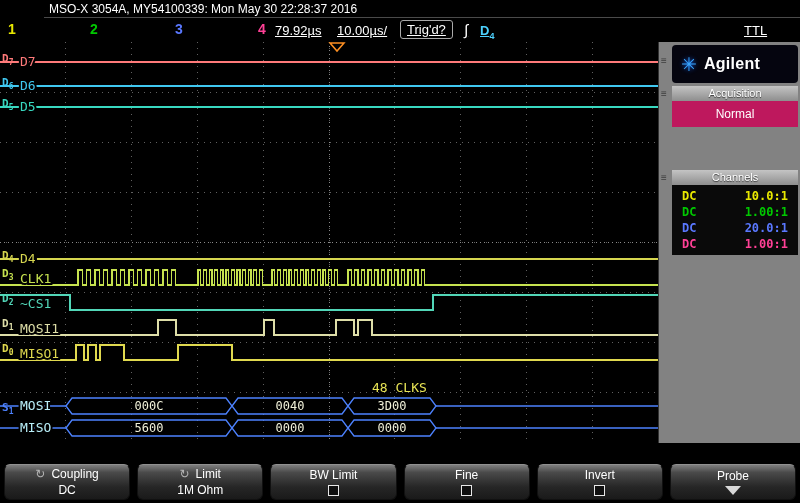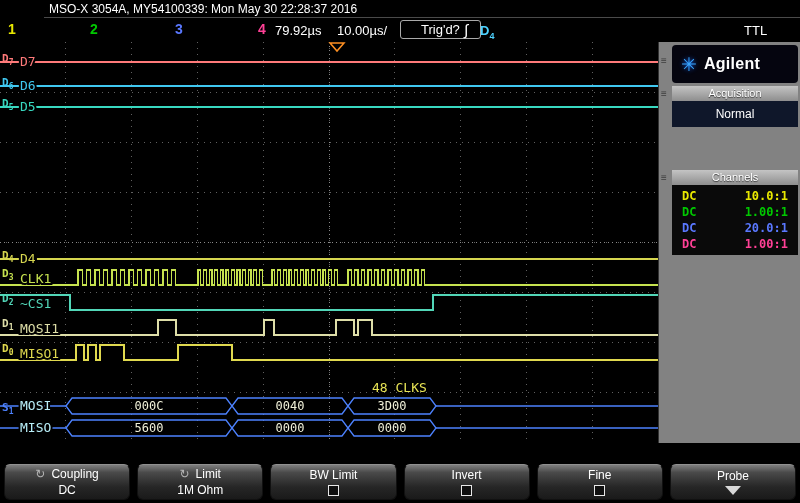--- a/index.html
+++ b/index.html
@@ -7,23 +7,23 @@
   #screen{position:relative;width:800px;height:503px;background:#000;overflow:hidden;
           font-family:"Liberation Sans",sans-serif;}
 
   
   #title-bar{position:absolute;top:0;left:0;width:800px;height:18px;color:#fff;
              font-size:12px;padding:2px 5px;border-bottom:1px solid #4a4a4a;margin-left:44px;}
 
   
   #status-bar{position:absolute;top:18px;left:0;width:800px;height:24px;color:#fff;}
   .chnum{position:absolute;top:3px;font-weight:bold;font-size:14px;}
-  .sb{position:absolute;top:5px;font-size:13px;color:#fff;}
+  .sb{position:absolute;top:5px;font-size:13px;color:#fff;text-decoration:underline;}
   #delay{left:275px;} #tbase{left:337px;}
-  #trigd{left:400px;top:2px;border:1px solid #aaa;border-radius:3px;padding:1px 20px;}
+  #trigd{left:400px;top:2px;border:1px solid #aaa;border-radius:3px;padding:1px 6px;}
   #tsym{left:464px;top:3px;font-size:15px;}
   #tsrc{left:480px;font-weight:bold;}
   #tsrc sub{font-size:9px;}
   #ttl{left:744px;text-align:right;}
 
   
   #scope{position:absolute;top:42px;left:0;width:658px;height:401px;background:#000;}
   #wf-svg{position:absolute;top:0;left:0;}
   .chan-tag{position:absolute;left:2px;font-size:11px;font-weight:bold;
             font-family:"DejaVu Sans Mono",monospace;line-height:12px;}
@@ -34,21 +34,21 @@
            background:#828282;border-left:1px solid #333;}
   .grip{position:absolute;left:2px;color:#3c3c3c;font-size:10px;line-height:10px;}
   #brand{position:absolute;left:13px;top:3px;width:126px;height:38px;background:#05050f;
          border-radius:4px;display:flex;align-items:center;gap:7px;padding-left:9px;}
   #brand .spark{color:#37a6ff;font-size:19px;text-shadow:0 0 4px #1565ff;}
   #brand .name{color:#fff;font-size:16px;font-weight:bold;letter-spacing:.3px;}
   .sec-header{position:absolute;left:13px;width:126px;height:29px;text-align:center;
               background:linear-gradient(#c4c4c4,#9a9a9a 40%,#5e5e5e);color:#fff;
               font-size:11px;line-height:15px;text-shadow:0 1px 1px #333;}
   #acq-header{top:44px;}
-  #acq-body{position:absolute;left:13px;top:59px;width:126px;background:#0f172a;
+  #acq-body{position:absolute;left:13px;top:59px;width:126px;background:#be185d;
             color:#fff;font-size:12px;text-align:center;padding:4px 0;}
   #acq-body div{line-height:18px;}
   #ch-header{top:128px;}
   #channel-list{position:absolute;left:13px;top:143px;width:126px;background:#0a0a0a;
                 padding:3px 0;}
   .ch-row{display:flex;justify-content:space-between;padding:0 10px;line-height:16px;
           font-size:12px;font-weight:bold;font-family:"DejaVu Sans Mono",monospace;}
 
   
   #menu-bar{position:absolute;top:443px;left:0;width:800px;height:19px;background:#000;
@@ -212,31 +212,31 @@
       <div class="val">1M Ohm</div>
     </div>
     <div class="softkey">
       <div class="row1">
           <span>BW Limit</span>
         </div>
       <span class="checkbox"></span>
     </div>
     <div class="softkey">
       <div class="row1">
+          <span>Fine</span>
+        </div>
+      <span class="checkbox"></span>
+    </div>
+    <div class="softkey">
+      <div class="row1">
           <span>Invert</span>
         </div>
       <span class="checkbox"></span>
     </div>
     <div class="softkey">
       <div class="row1">
-          <span>Fine</span>
-        </div>
-      <span class="checkbox"></span>
-    </div>
-    <div class="softkey">
-      <div class="row1">
           <span>Probe</span>
         </div>
       <span class="menu-arrow"></span>
     </div>
   </div>
 
 </div>
 
 </body></html>

